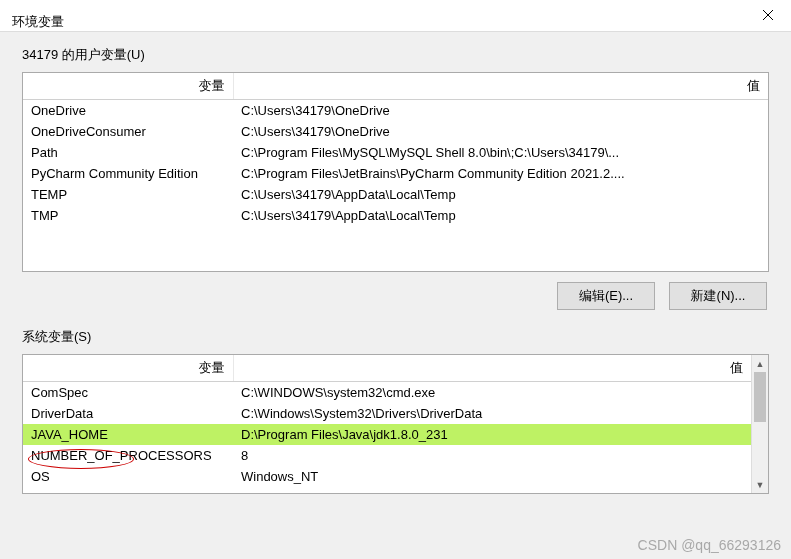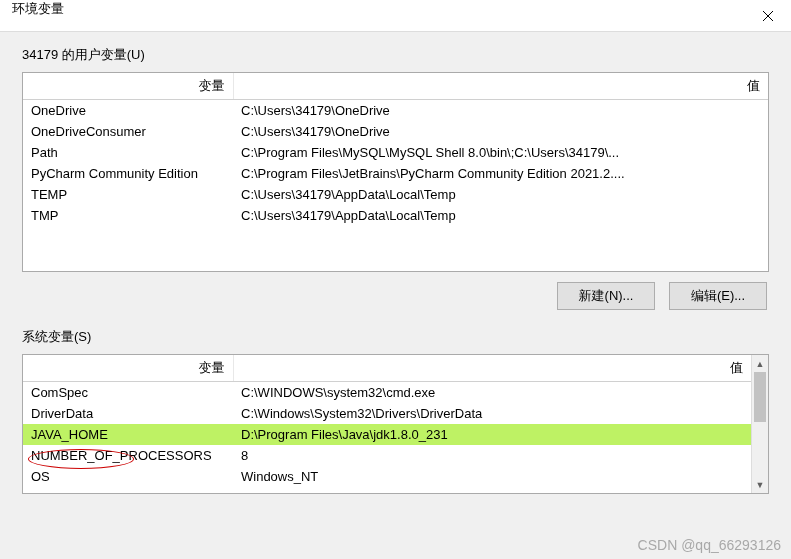--- a/index.html
+++ b/index.html
@@ -9,21 +9,21 @@
       background: #f0f0f0;
       width: 791px;
       height: 559px;
       overflow: hidden;
       position: relative;
     }
     .titlebar {
       height: 32px;
       background: #fff;
       display: flex;
-      align-items: flex-start;
+      align-items: flex-end;
       justify-content: space-between;
       padding-left: 12px;
       border-bottom: 1px solid #ddd;
     }
     .close-btn {
       width: 46px; height: 32px;
       display: flex; align-items: center; justify-content: center;
       font-size: 14px; cursor: pointer;
     }
     .close-btn svg { width: 10px; height: 10px; }
@@ -166,22 +166,22 @@
               <td>C:\Users\34179\AppData\Local\Temp</td>
             </tr>
           <tr>
               <td>TMP</td>
               <td>C:\Users\34179\AppData\Local\Temp</td>
             </tr>
         </tbody>
       </table>
     </div>
     <div class="btn-row">
+      <button class="btn">编辑(E)...</button>
       <button class="btn">新建(N)...</button>
-      <button class="btn">编辑(E)...</button>
     </div>
   </div>
 
   <div class="group">
     <span class="group-label">系统变量(S)</span>
     <div class="table-wrap sys-table-wrap">
       <table>
         <thead>
           <tr>
             <th class="col-var">变量</th>

